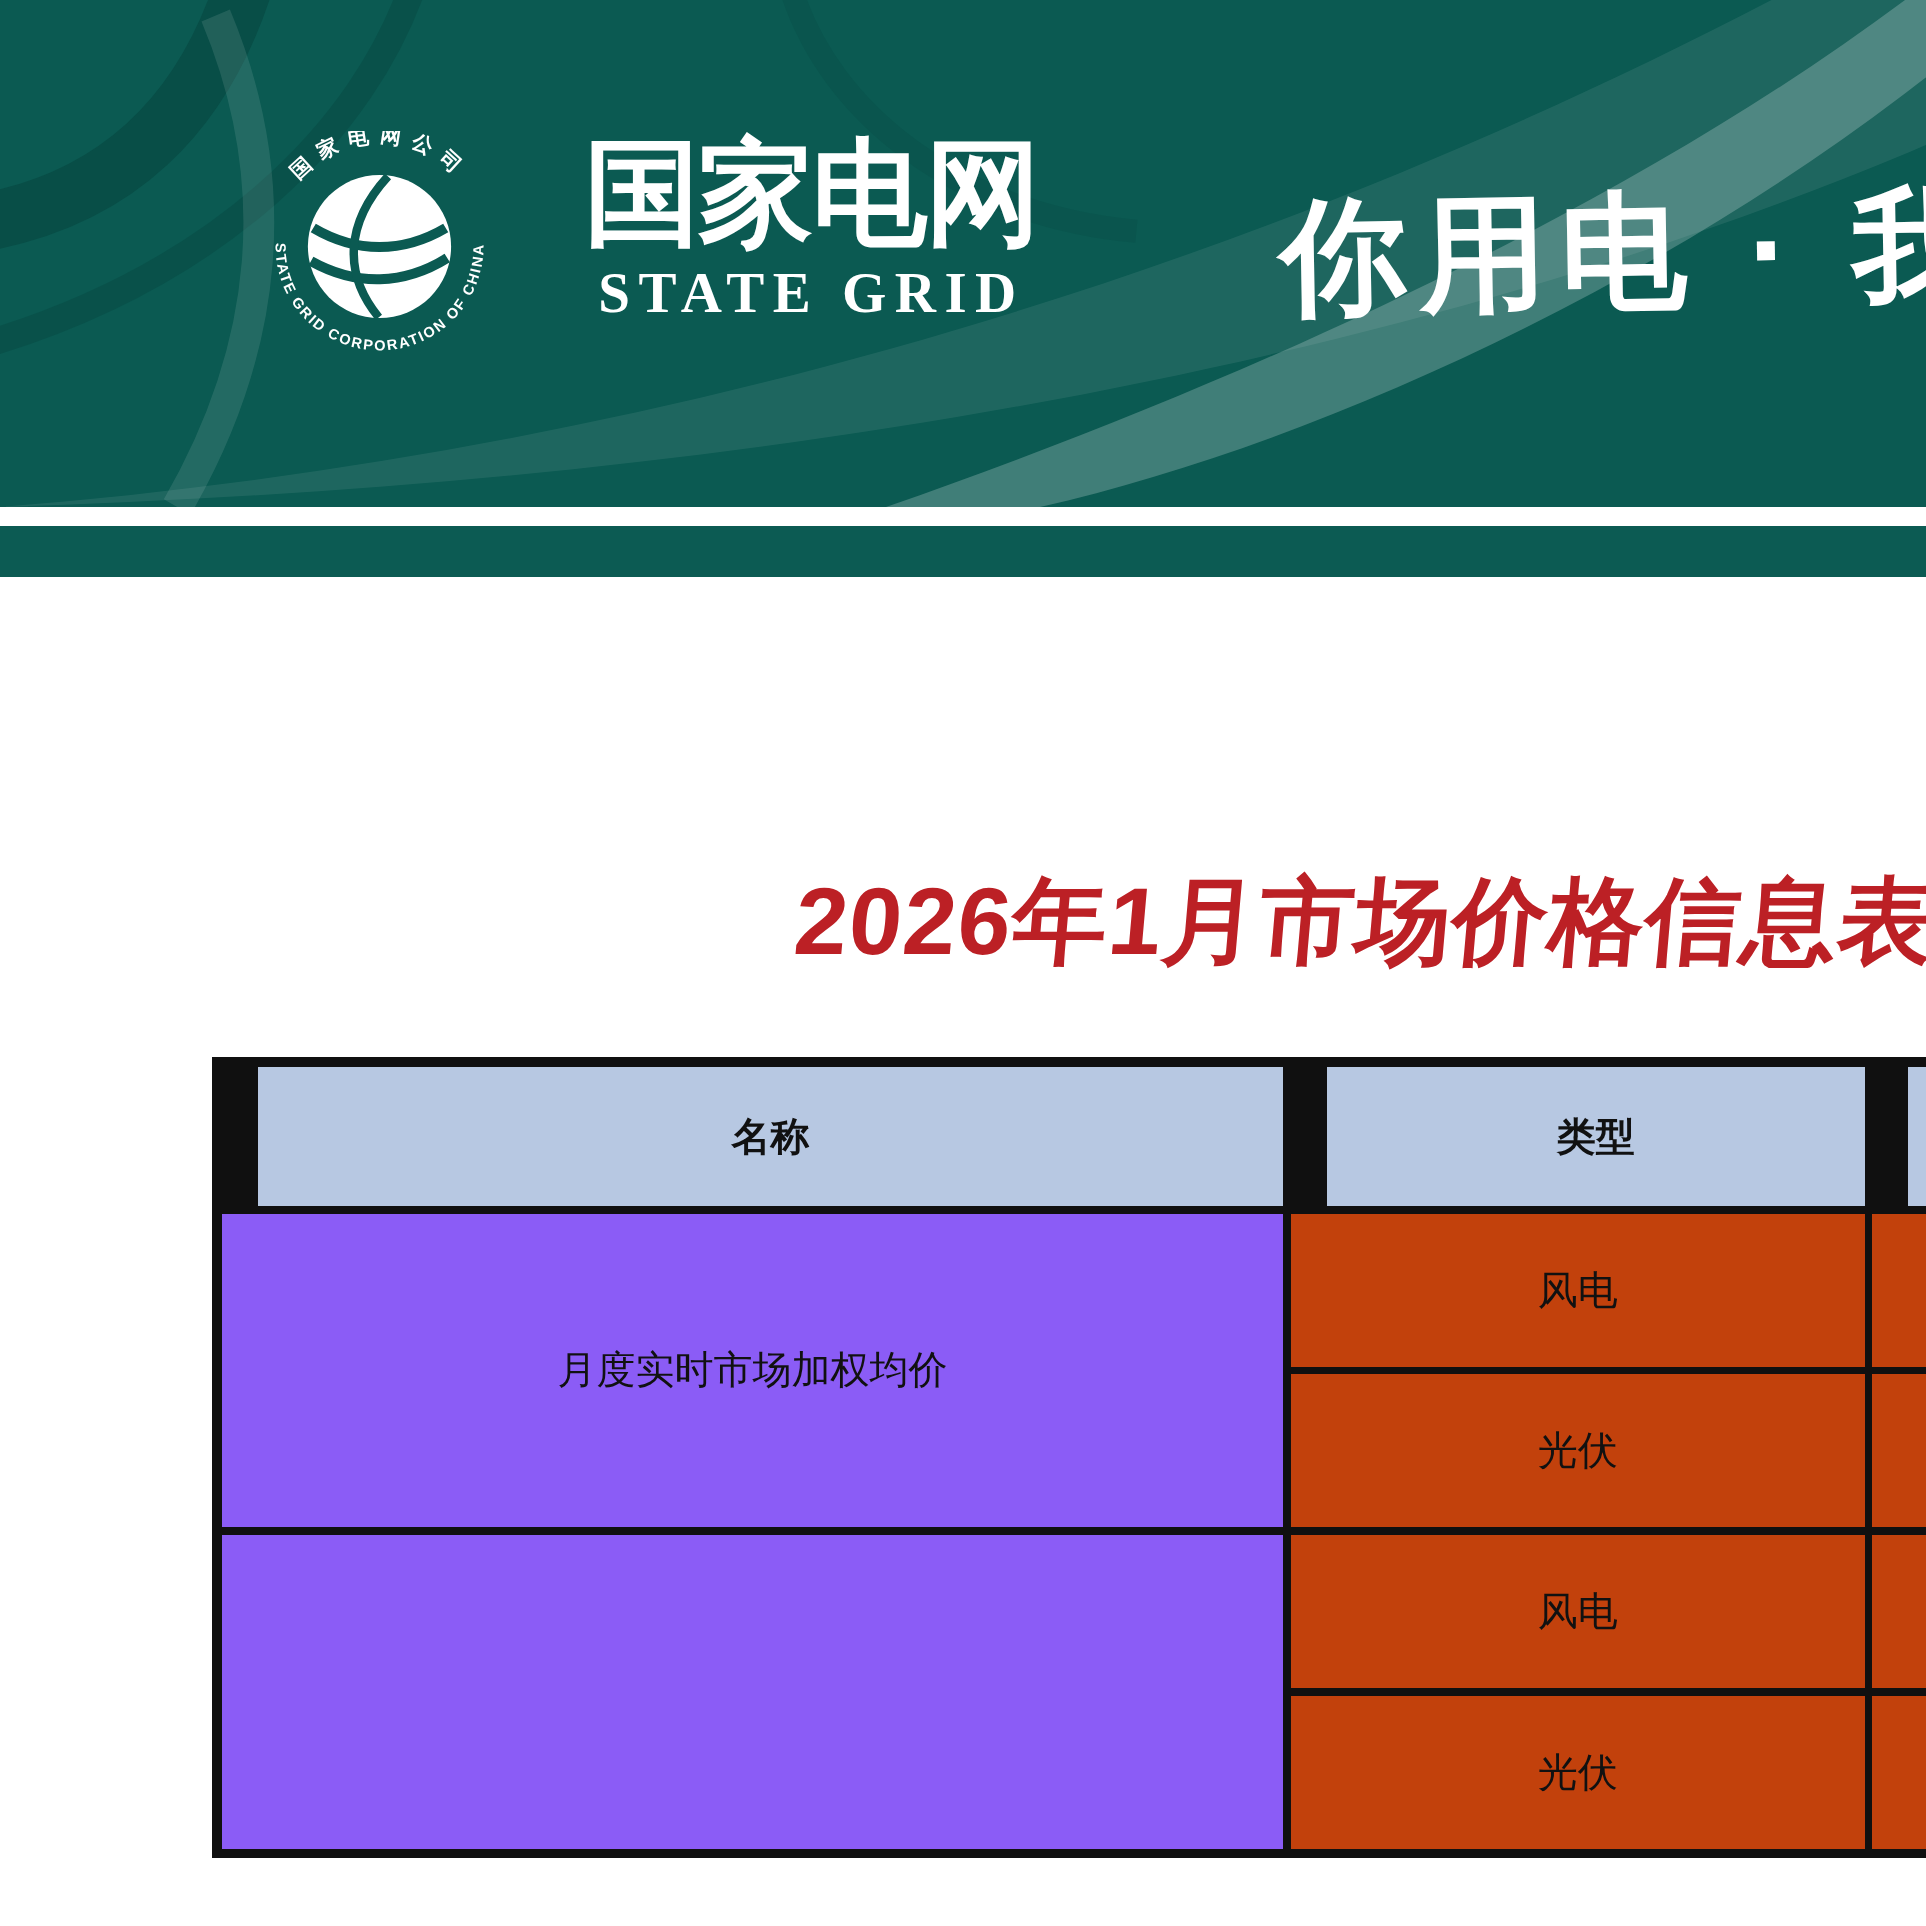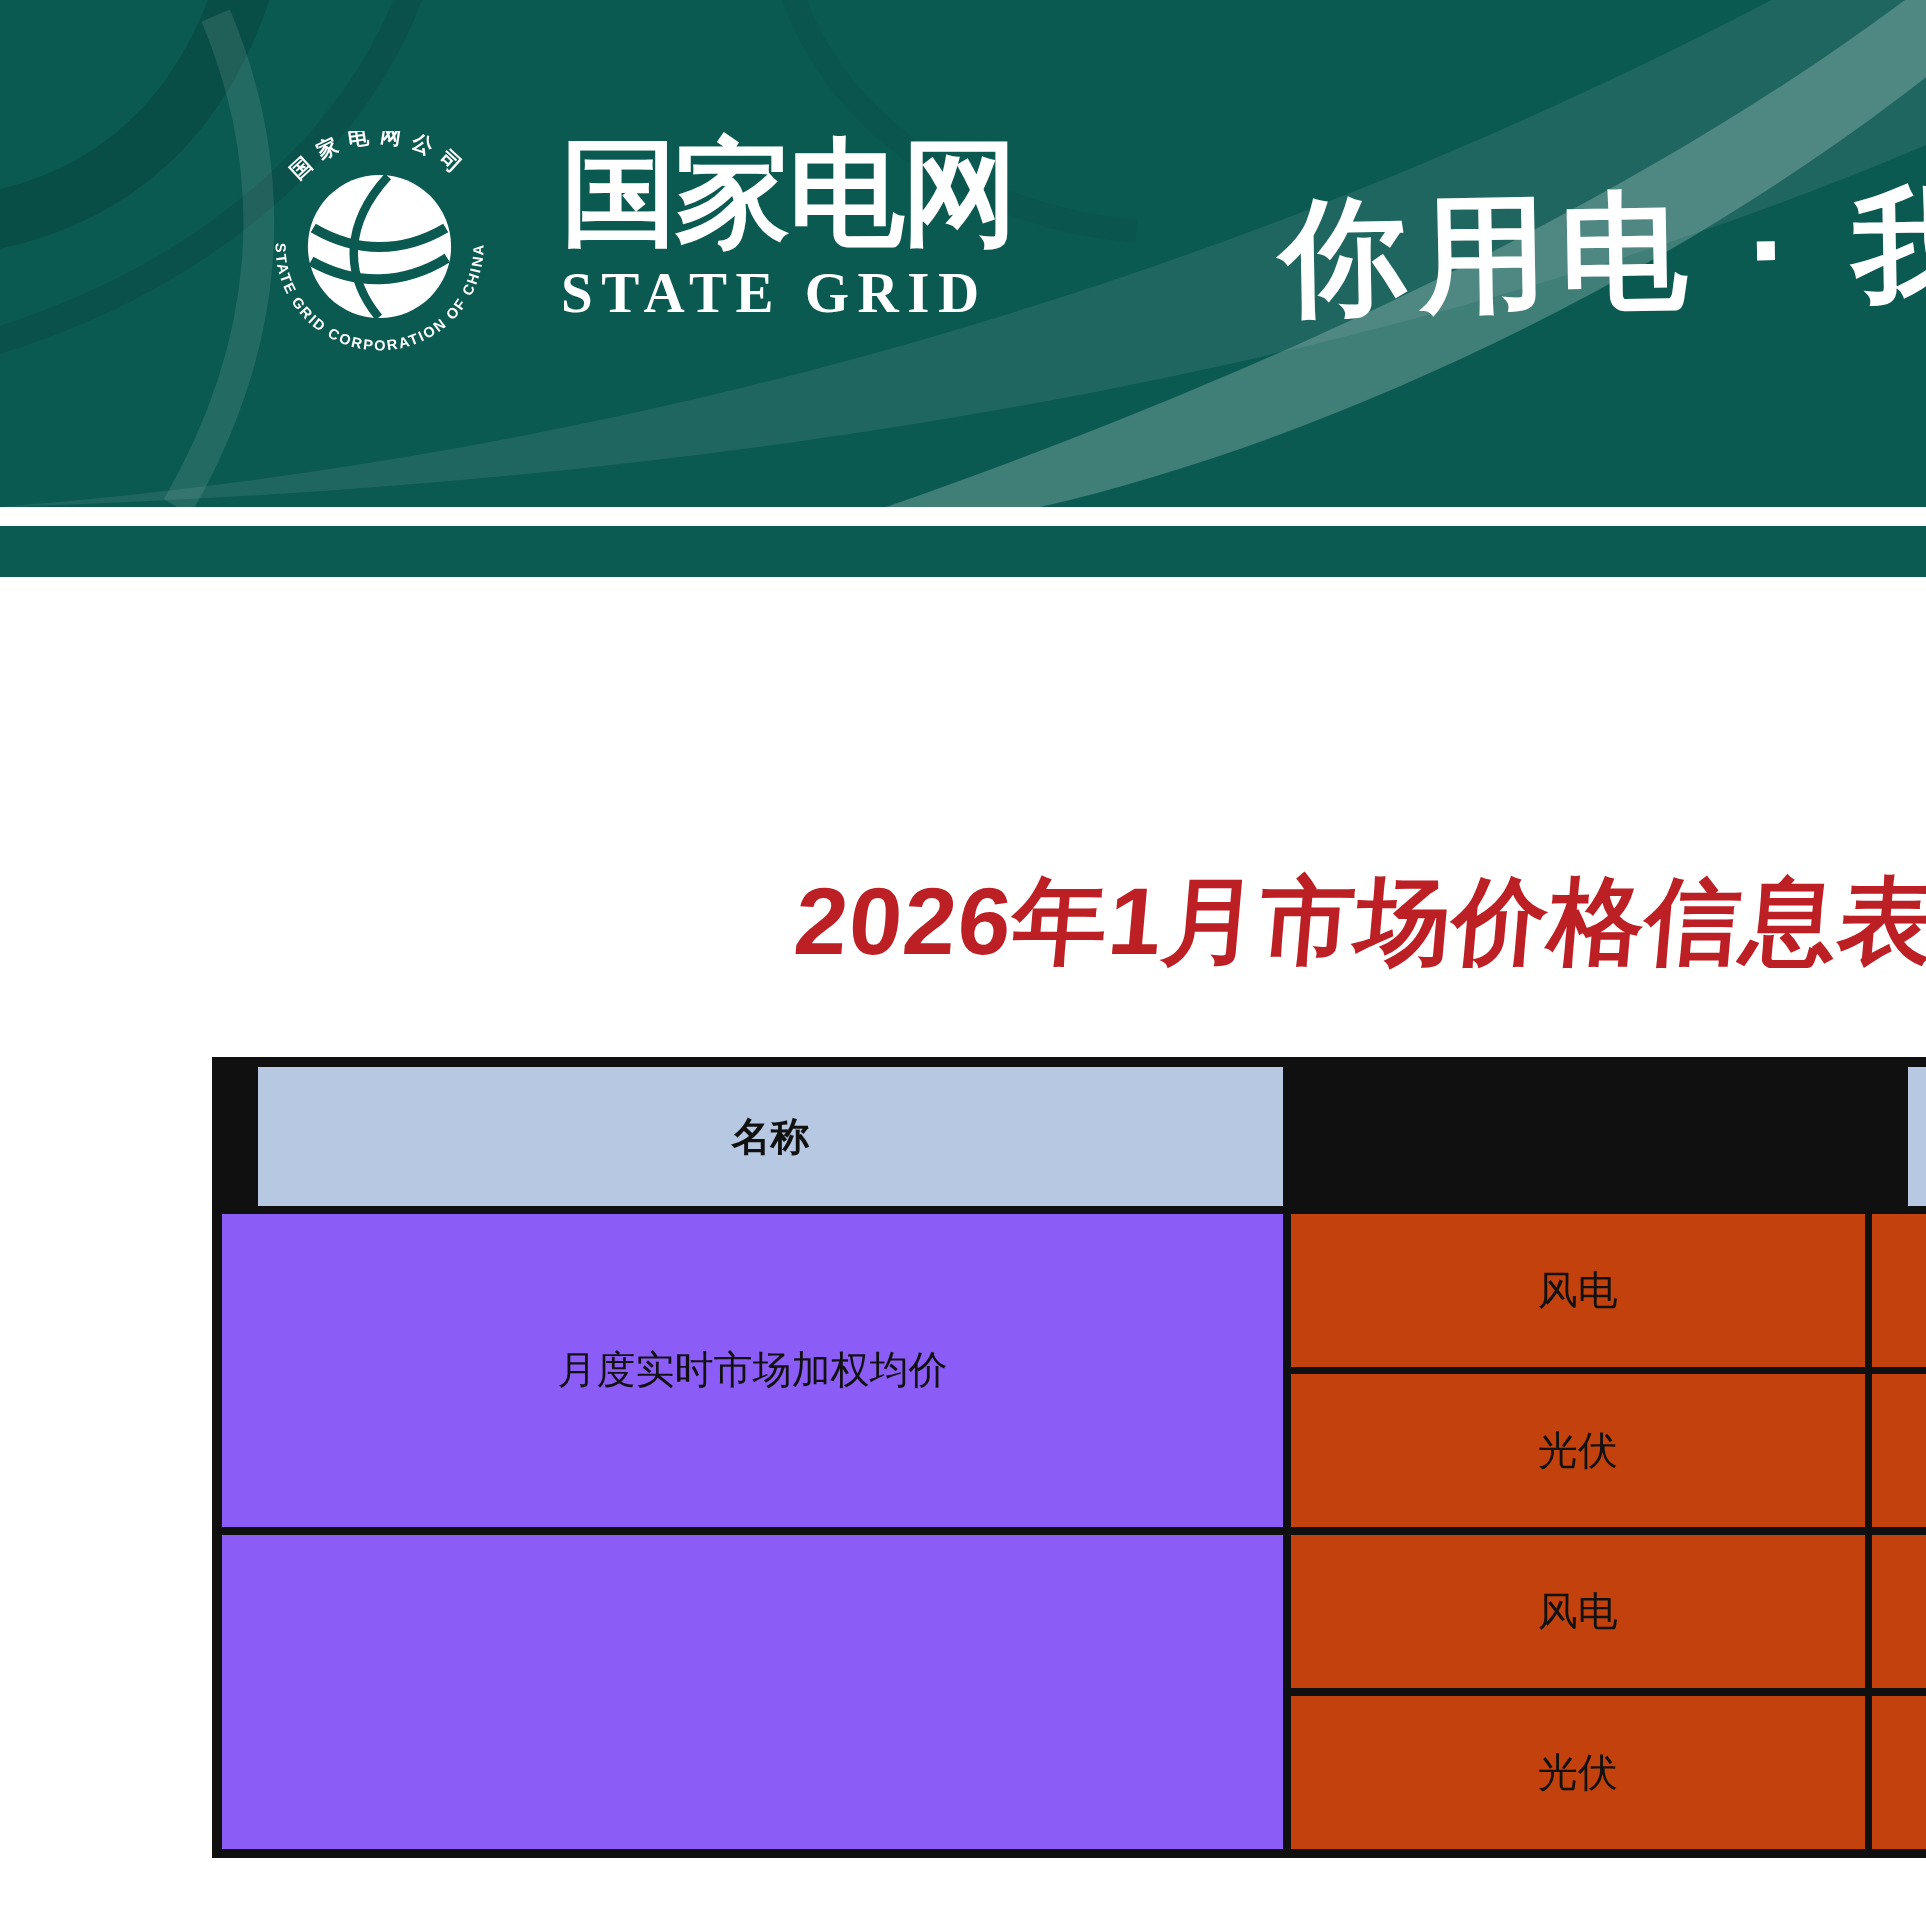--- a/index.html
+++ b/index.html
@@ -3,21 +3,21 @@
 <meta charset="utf-8">
 <style>
   html,body{margin:0;padding:0;}
   body{width:2730px;height:2400px;background:#fff;font-family:"Liberation Sans",sans-serif;}
   .page{position:relative;width:2730px;height:2400px;overflow:hidden;background:#fff;}
 
   
   .hdr{position:absolute;left:0;top:0;width:2730px;height:507px;background:#0b5a52;overflow:hidden;}
   .hdr svg.bg{position:absolute;left:0;top:0;width:100%;height:100%;}
   .emblem{position:absolute;left:264px;top:131px;width:231px;height:231px;}
-  .brand{position:absolute;left:561px;top:127px;width:501px;}
+  .brand{position:absolute;left:561px;top:127px;width:501px;text-align:center;}
   .brand-cn{font-size:116px;font-weight:900;color:#fff;letter-spacing:-2.3px;line-height:1.15;white-space:nowrap;}
   .brand-en{font-family:"Liberation Serif",serif;font-size:57px;font-weight:700;color:#fff;letter-spacing:8.5px;line-height:1.0;margin-top:4px;white-space:nowrap;}
   .slogan{position:absolute;left:1248px;top:166px;width:1056px;text-align:center;font-size:127px;color:#fff;
           font-weight:600;letter-spacing:13px;white-space:nowrap;transform:rotate(-1deg);}
   .stripe-white{position:absolute;left:0;top:507px;width:2730px;height:19px;background:#fff;}
   .stripe-teal{position:absolute;left:0;top:526px;width:2730px;height:51px;background:#0c5b53;}
 
   
   .title{position:absolute;left:0;top:859px;width:2730px;text-align:center;margin:0;
          font-size:95px;font-weight:900;color:#bc2025;letter-spacing:1.5px;transform:skewX(-5deg);}
@@ -73,20 +73,21 @@
 
     <div class="slogan">你用电 · 我用心</div>
   </header>
   <div class="stripe-white"></div>
   <div class="stripe-teal"></div>
 
   <h1 class="title">2026年1月市场价格信息表</h1>
 
   <section class="price-table">
     <div class="cell th" style="grid-row:1;grid-column:1;">名称</div>
+    <div class="cell th" style="grid-row:1;grid-column:2;">类型</div>
     <div class="cell th" style="grid-row:1;grid-column:3;">数值（元/千瓦时）</div>
 
     <div class="cell name g1name">
       <span>月度实时市场加权均价</span>
       <span></span>
     </div>
     <div class="cell td" style="grid-row:2;grid-column:2;">风电</div>
     <div class="cell td" style="grid-row:2;grid-column:3;">0.203564</div>
     <div class="cell td" style="grid-row:3;grid-column:2;">光伏</div>
     <div class="cell td" style="grid-row:3;grid-column:3;">0.076257</div>

